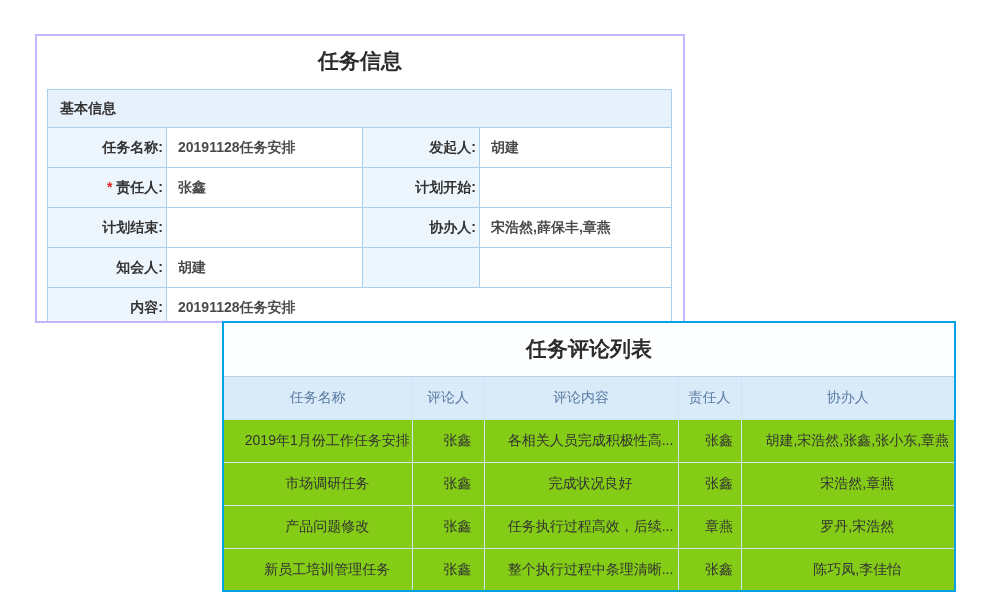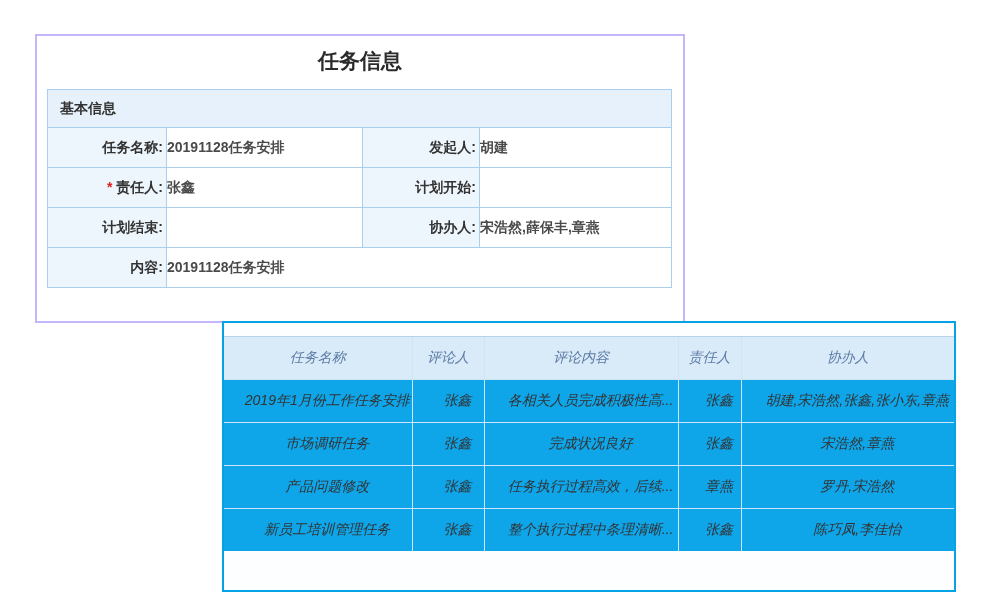--- a/index.html
+++ b/index.html
@@ -26,43 +26,43 @@
     border:1px solid #a9cfec;font-size:14px;height:40px;
     box-sizing:border-box;overflow:hidden;white-space:nowrap;
   }
   .info-table .section-cell{
     background:#e7f1fb;height:38px;text-align:left;padding-left:12px;color:#333;
   }
   .info-table .lbl{
     background:#eef6fd;text-align:right;padding-right:3px;color:#333;
   }
   .info-table .val{
-    background:#ffffff;text-align:left;padding-left:0;color:#4a4a4a;
+    background:#ffffff;text-align:left;padding-left:11px;color:#4a4a4a;
   }
   .col-l1{width:119px;} .col-v1{width:196px;} .col-l2{width:117px;} .col-v2{width:192px;}
   .req{color:#e02020;margin-right:4px;}
   
   .comment-panel{
     position:absolute;left:222px;top:321px;width:734px;height:271px;
     background:#fcfeff;border:2px solid #05a3e6;box-sizing:border-box;
     overflow:hidden;z-index:2;
   }
   .comment-panel .panel-title{margin-top:12px;}
   .comment-table-wrap{margin-top:13px;border-top:1px solid #b7d2e8;}
   .comment-table{
-    border-collapse:collapse;border-style:hidden;table-layout:fixed;width:730px;font-style:italic;
+    border-collapse:collapse;border-style:hidden;table-layout:fixed;width:730px;
   }
   .comment-table th,.comment-table td{
     border:1px solid #cfe4f6;box-sizing:border-box;text-align:center;
     font-size:14px;overflow:hidden;white-space:nowrap;
   }
   .comment-table th{
     background:#d9eaf8;color:#5b7ba3;font-weight:normal;height:42px;
   }
-  .comment-table td{height:43px;background:#0ea5e9;color:#333;padding-left:20px;}
+  .comment-table td{height:43px;background:#84cc16;color:#333;padding-left:20px;}
   .c-task{width:188px;} .c-commenter{width:72px;} .c-comment{width:194px;}
   .c-owner{width:63px;} .c-collab{width:213px;}
   .link{color:#3a8ee8;cursor:pointer;text-decoration:none;}
 </style>
 </head>
 <body>
 
 <div class="task-panel">
   <div class="panel-title">任务信息</div>
 
@@ -89,28 +89,35 @@
       <td class="lbl">计划开始:</td>
       <td class="val"></td>
     </tr>
     <tr>
       <td class="lbl">计划结束:</td>
       <td class="val"></td>
       <td class="lbl">协办人:</td>
       <td class="val">宋浩然,薛保丰,章燕</td>
     </tr>
     <tr>
+      <td class="lbl">知会人:</td>
+      <td class="val">胡建</td>
+      <td class="lbl"></td>
+      <td class="val"></td>
+    </tr>
+    <tr>
       <td class="lbl">内容:</td>
       <td class="val" colspan="3">20191128任务安排</td>
     </tr>
   </tbody>
     </table>
 </div>
 
 <div class="comment-panel">
+  <div class="panel-title">任务评论列表</div>
 
   <div class="comment-table-wrap">
   <table class="comment-table">
     <colgroup>
           <col class="c-task">
           <col class="c-commenter">
           <col class="c-comment">
           <col class="c-owner">
           <col class="c-collab">
         </colgroup>

